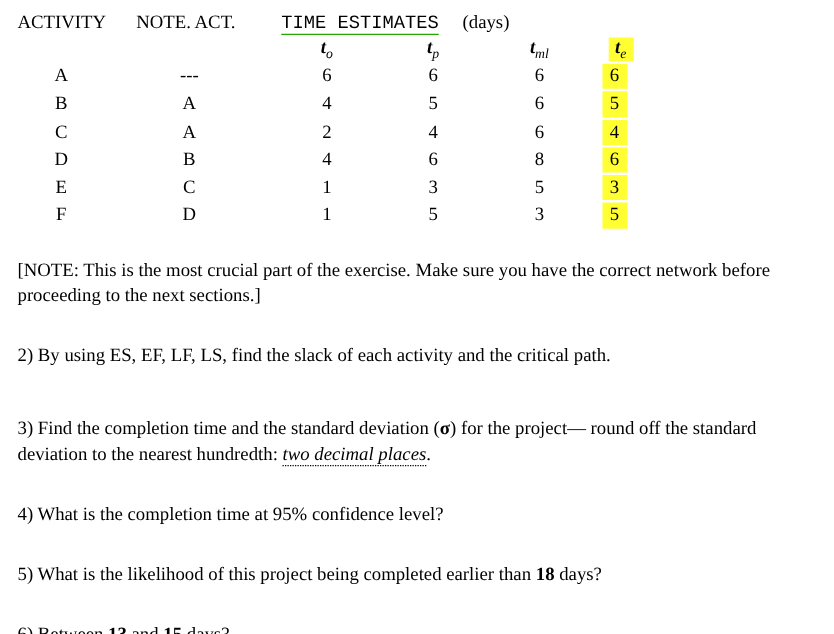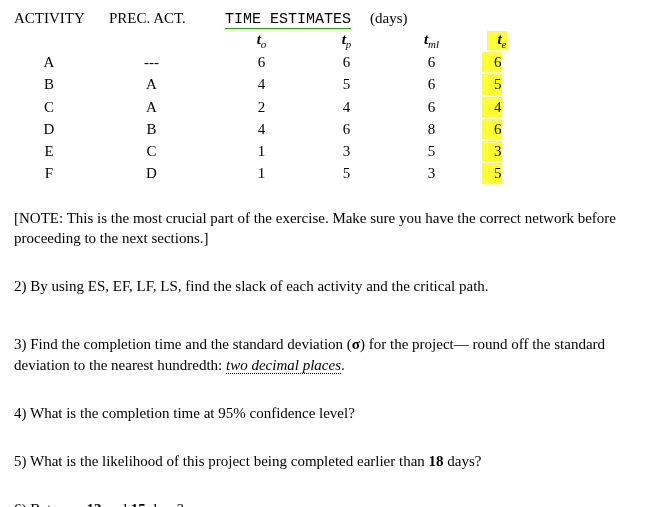--- a/index.html
+++ b/index.html
@@ -6,21 +6,21 @@
       font-family: "Times New Roman", Times, serif;
       font-size: 15px;
       color: #000;
       background: #fff;
       margin: 0;
       padding: 10px 14px 20px 14px;
       width: 639px;
     }
     .header-row {
       display: flex;
-      align-items: flex-start;
+      align-items: center;
     }
     .col-activity { width: 95px; }
     .col-prec { width: 110px; }
     .time-est-wrap {
       margin-left: 6px;
     }
     .time-est-label {
       border-bottom: 1px solid #27a500;
       margin-right: 4px;
       font-family: Liberation Mono, monospace;
@@ -46,21 +46,20 @@
     .tcol-act { width: 40px; text-align: center; margin-left: 15px; }
     .tcol-prec { width: 75px; text-align: center; margin-left: 45px; }
     .tcol-to { width: 85px; text-align: center; margin-left: 30px; }
     .tcol-tml { width: 85px; text-align: center; }
     .tcol-tp { width: 85px; text-align: center; }
     .tcol-te { width: 35px; text-align: center; }
     .hl {
       background: #ffff33;
       display: inline-block;
       min-width: 20px;
-      text-align: right;
     }
     .questions {
       margin-top: 24px;
       font-size: 15px;
       line-height: 1.35;
     }
     .q {
       margin-top: 28px;
     }
     .q1 { margin-top: 10px; }
@@ -70,21 +69,21 @@
     }
     .ital { font-style: italic; }
     .note { margin-top: 0; }
     .q3 { margin-top: 38px; }
   </style>
 </head>
 <body>
 
 <div class="header-row">
   <span class="col-activity">ACTIVITY</span>
-  <span class="col-prec">PREC. ACT.</span>
+  <span class="col-prec">NOTE. ACT.</span>
   <span class="time-est-wrap">
     <span class="time-est-label">TIME  ESTIMATES</span>
     &nbsp;&nbsp;&nbsp;<span>(days)</span>
   </span>
 </div>
 
 <div class="sub-header-row">
   <span class="sub-spacer"></span>
   <span class="sub-col"><span class="sub-t">t</span><span class="sub-sub">o</span></span>
   <span class="sub-col"><span class="sub-t">t</span><span class="sub-sub">p</span></span>

